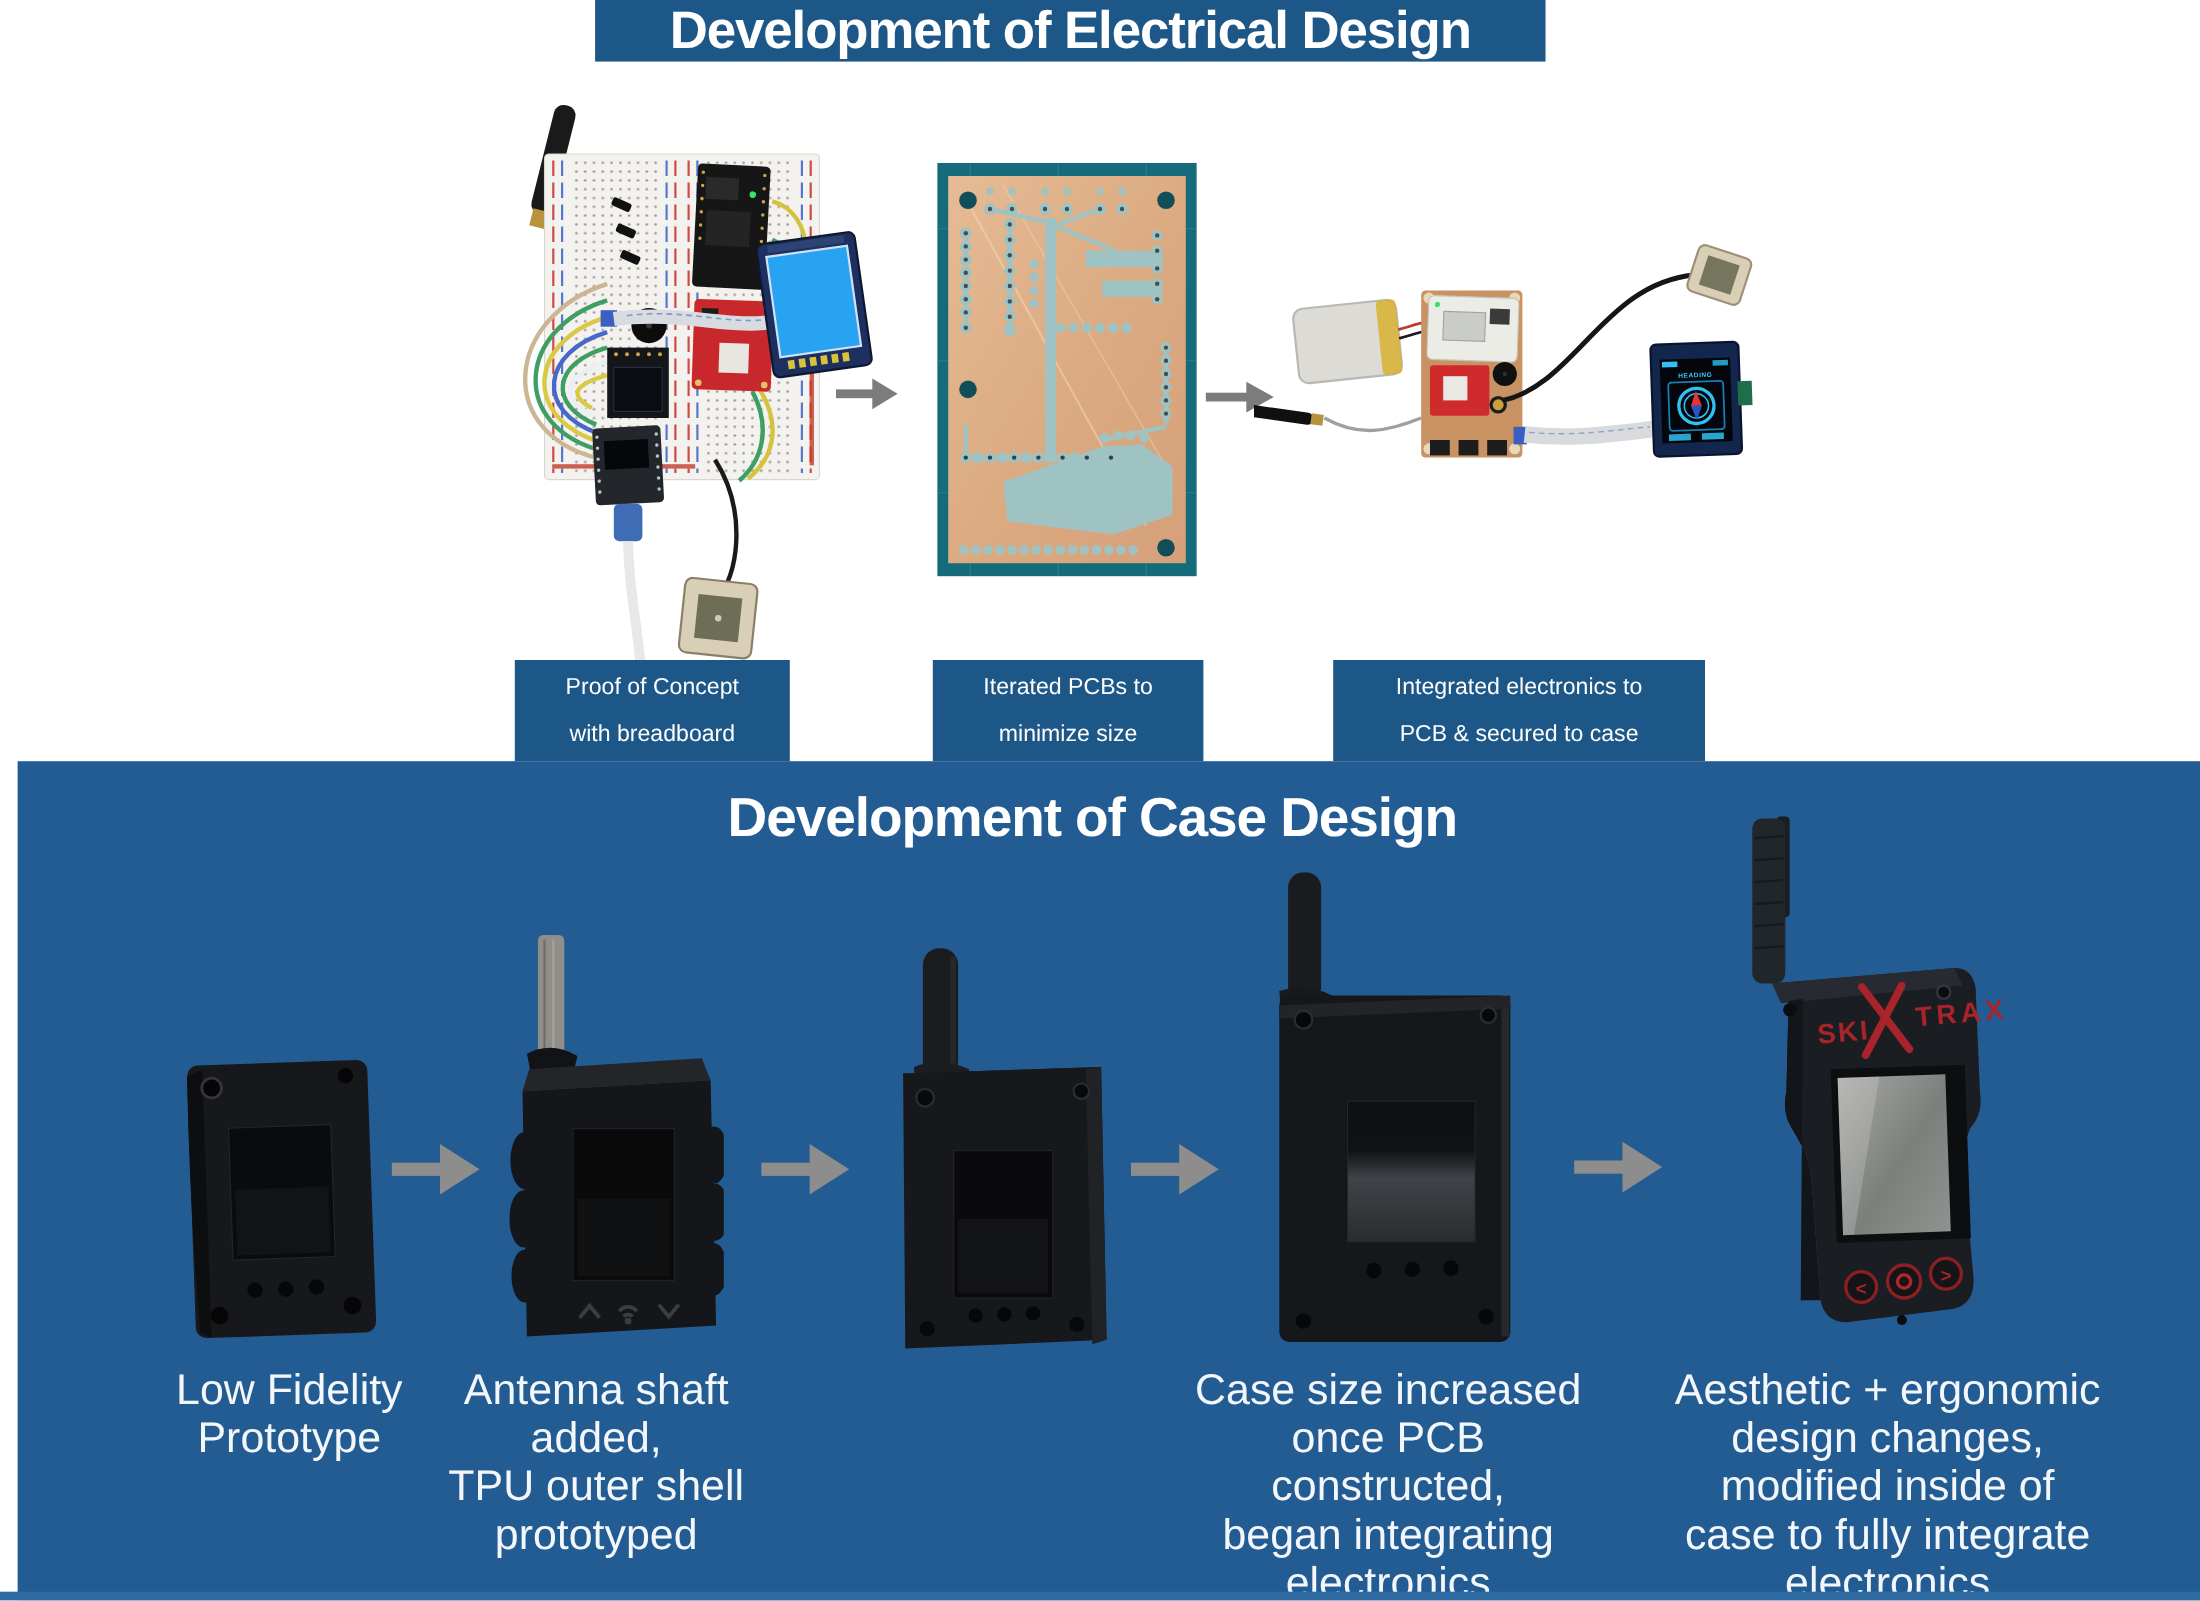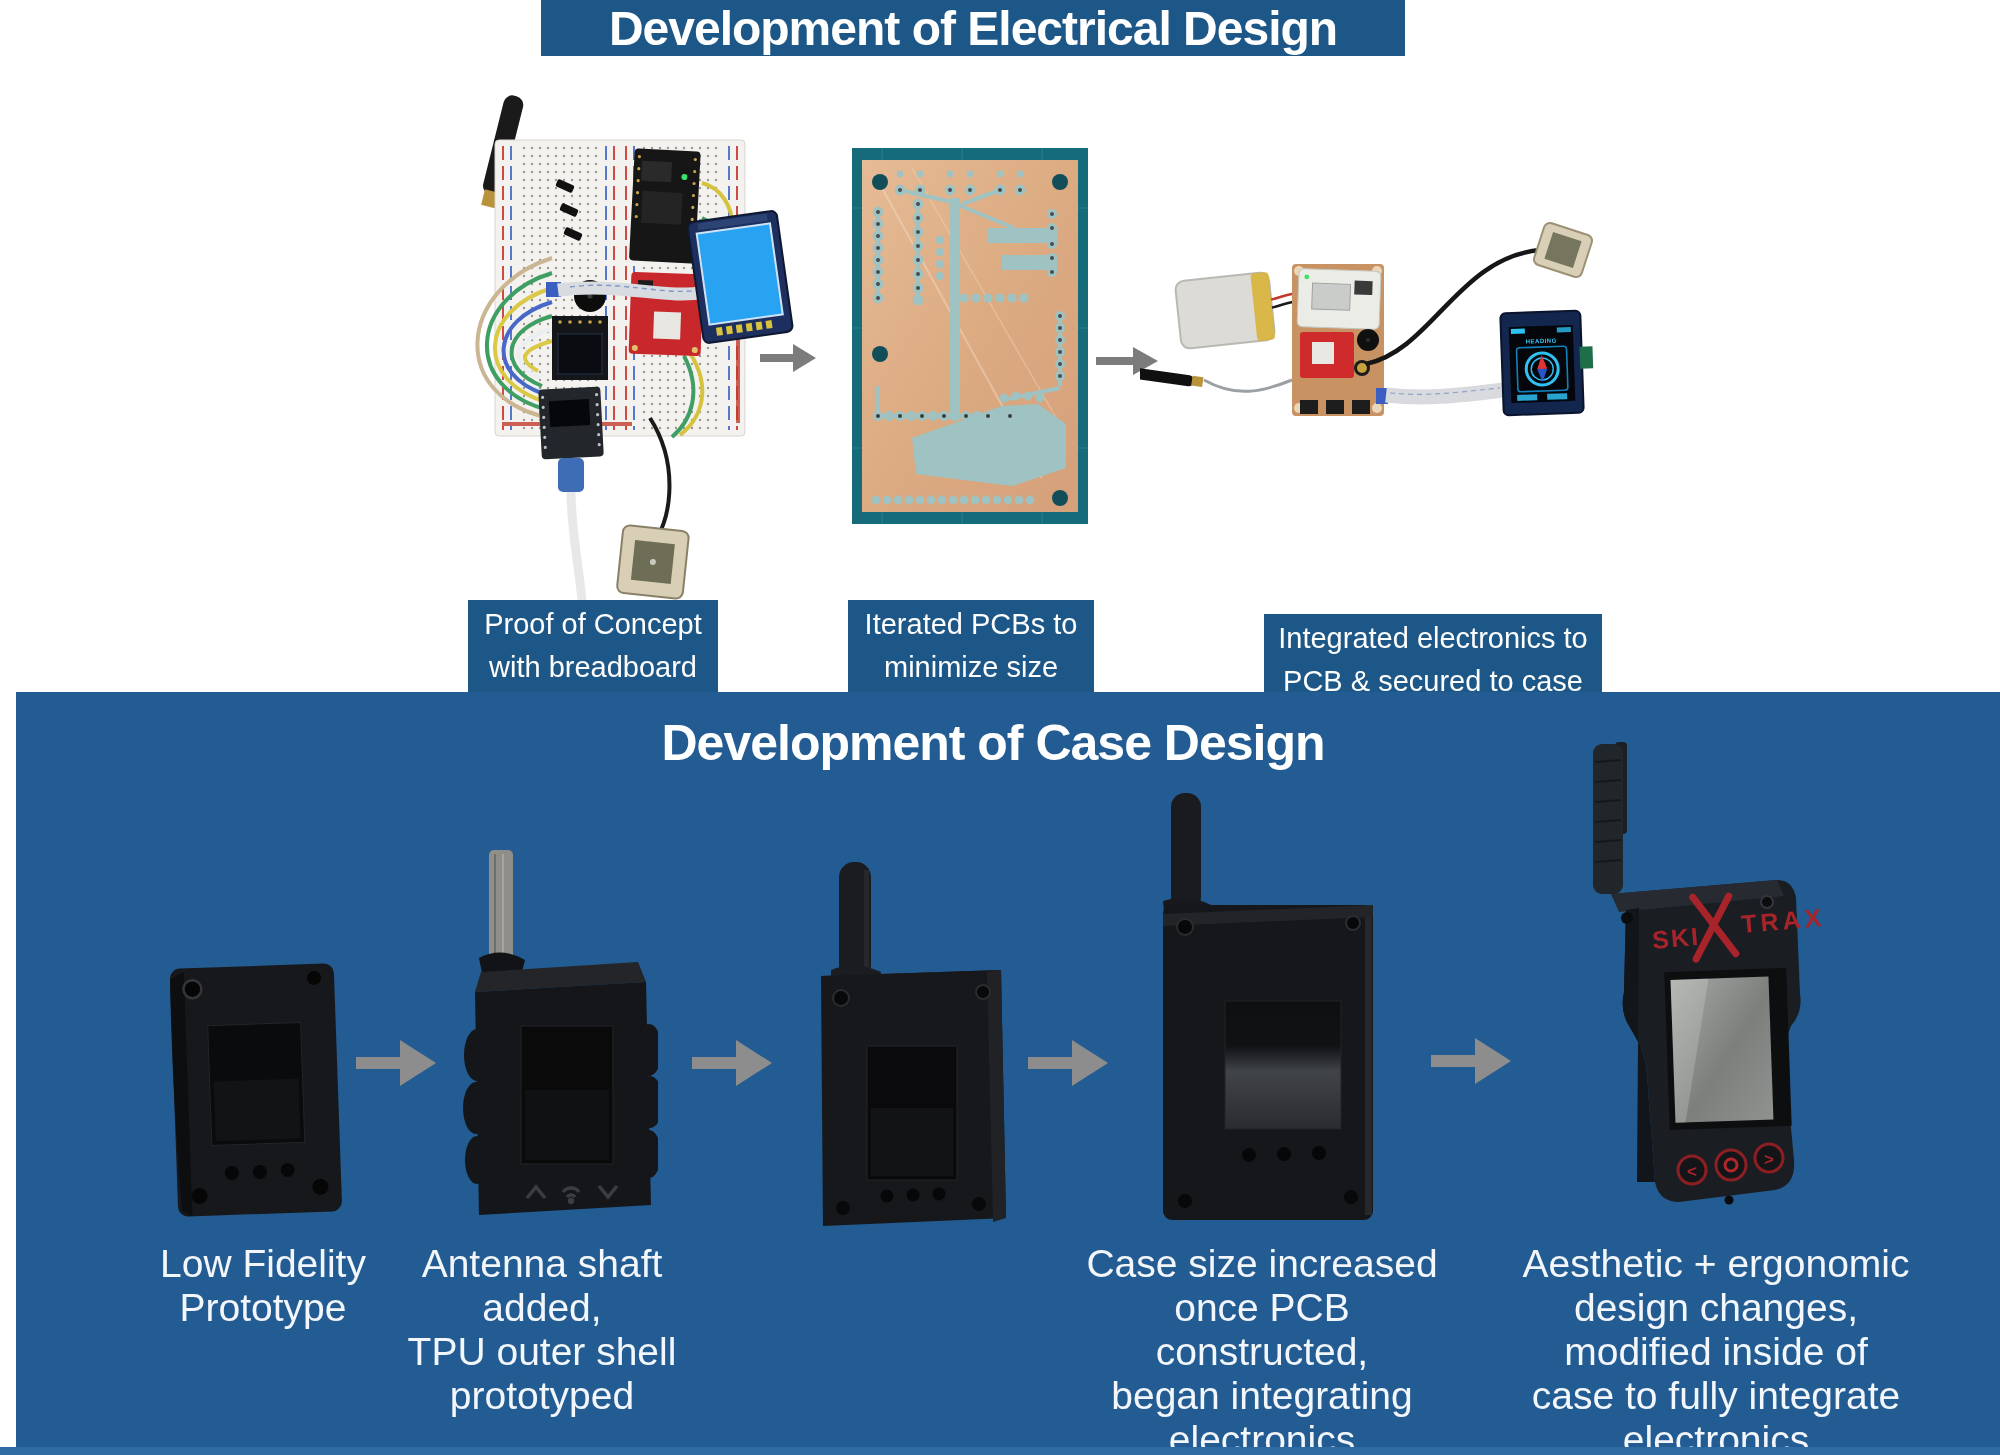--- a/index.html
+++ b/index.html
@@ -2,21 +2,21 @@
 <html style="--blue-box: #1d5787; --blue-bg: #235c92; --blue-strip: #2e6ba2; --arrow-gray-small: #7c7c7c; --arrow-gray-large: #8d8d8d; --brand-red: #a8242a; --pcb-copper: #ddab83; --pcb-teal: #156b79; --screen-blue: #27a3f2;"><head>
 <meta charset="utf-8">
 <style>
   html,body{margin:0;padding:0;background:#e8e8e8;}
   #stage{position:relative;width:2000px;height:1455px;background:#ffffff;overflow:hidden;
          font-family:"Liberation Sans", sans-serif;}
   .abs{position:absolute;}
   .title-box{background:var(--blue-box,#1d5787);color:#fff;display:flex;align-items:center;justify-content:center;}
   .title-text{font-weight:bold;font-size:48px;letter-spacing:-1px;white-space:nowrap;}
   .cap-box{background:var(--blue-box,#1d5787);color:#fdfdfd;display:flex;align-items:center;justify-content:center;
-           text-align:center;font-size:29px;line-height:43px;}
+           text-align:center;font-size:21px;line-height:43px;}
   .blue-section{background:var(--blue-bg,#235c92);}
   .case-title{width:1954px;text-align:center;color:#fff;font-weight:bold;font-size:50px;letter-spacing:-1px;}
   .case-cap{color:#f3f6fa;text-align:center;font-size:39px;line-height:44px;}
   svg{display:block;}
   .tiny-heading{font-size:6px;fill:#35c8f2;font-weight:bold;letter-spacing:.5px;}
   .brand-red{fill:var(--brand-red,#a8242a);font-weight:bold;}
 </style>
 </head>
 <body>
 
@@ -455,21 +455,21 @@
         </g>
       </svg>
     </div>
 
     <div class="abs cap-box" style="left:468px;top:600px;width:250px;height:92px;">
       <span>Proof of Concept<br>with breadboard</span>
     </div>
     <div class="abs cap-box" style="left:848px;top:600px;width:246px;height:92px;">
       <span>Iterated PCBs to<br>minimize size</span>
     </div>
-    <div class="abs cap-box" style="left:1264px;top:600px;width:338px;height:92px;margin-top:14px;">
+    <div class="abs cap-box" style="left:1212px;top:600px;width:338px;height:92px;">
       <span>Integrated electronics to<br>PCB &amp; secured to case</span>
     </div>
   </div>
 
   <div class="abs blue-section" style="left:16px;top:692px;width:2000px;height:763px;">
 
     <div class="abs case-title" style="left:0;top:22px;">Development of Case Design</div>
 
     <div class="abs" style="left:150px;top:268px;transform:rotate(-2deg);">
       <svg width="180" height="262" viewBox="0 0 180 262">

